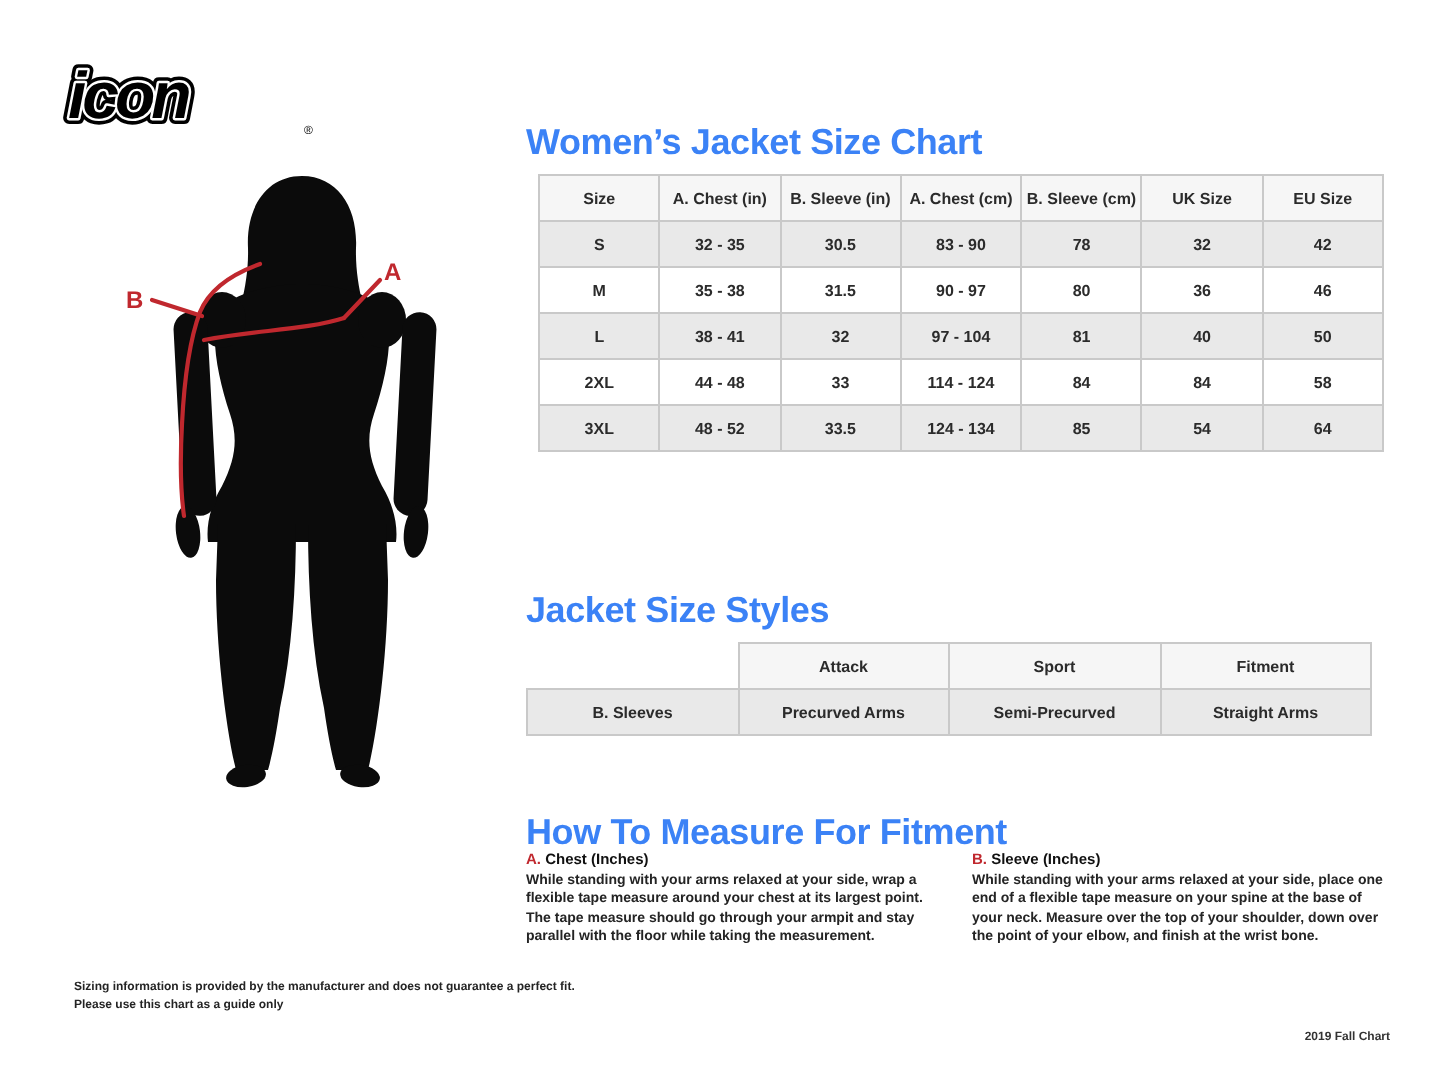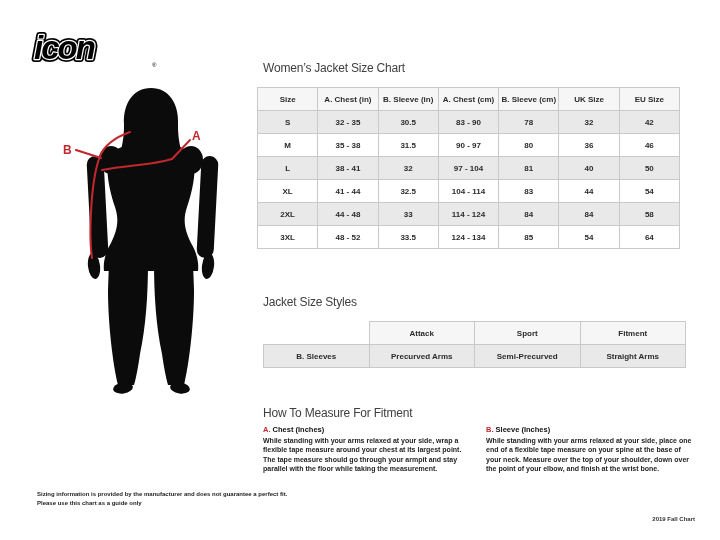--- a/index.html
+++ b/index.html
@@ -11,39 +11,39 @@
   .abs{position:absolute;}
 
   
   #logo{left:28px;top:22px;}
 
   
   #figure{left:50px;top:80px;}
 
   
   .section-title{
-    font-size:12px;font-weight:normal;color:#404040;letter-spacing:-0.2px;
+    font-size:18px;font-weight:bold;color:#3b82f6;letter-spacing:-0.2px;
     white-space:nowrap;
   }
   #title-size-chart{left:263px;top:61px;}
   #title-styles{left:263px;top:295px;}
   #title-measure{left:263px;top:406px;}
 
   
   .data-table{
     border-collapse:collapse;width:423px;table-layout:fixed;
   }
   .data-table th,.data-table td{
     border:1px solid #c9c9c9;height:22px;padding:0;
     text-align:center;vertical-align:middle;
     font-size:8px;font-weight:bold;color:#2b2b2b;
     overflow:hidden;white-space:nowrap;
   }
   .data-table thead th{background:#f6f6f6;}
-  #size-table{left:257px;top:87px;}
+  #size-table{left:269px;top:87px;}
   #size-table tbody tr:nth-child(odd) td{background:#e9e9e9;}
   #size-table tbody tr:nth-child(even) td{background:#ffffff;}
   #style-table{left:263px;top:321px;}
   #style-table thead th.empty{border:none;background:transparent;}
   #style-table tbody tr:nth-child(1) td{background:#e9e9e9;}
   #style-table tbody tr:nth-child(2) td{background:#22c55e;}
 
   
   #measure{left:263px;top:425px;width:432px;display:flex;gap:14px;}
   .measure-col{width:209px;}
@@ -134,29 +134,20 @@
       <tr>
         <td>L</td>
         <td>38 - 41</td>
         <td>32</td>
         <td>97 - 104</td>
         <td>81</td>
         <td>40</td>
         <td>50</td>
       </tr>
       <tr>
-        <td>XL</td>
-        <td>41 - 44</td>
-        <td>32.5</td>
-        <td>104 - 114</td>
-        <td>83</td>
-        <td>44</td>
-        <td>54</td>
-      </tr>
-      <tr>
         <td>2XL</td>
         <td>44 - 48</td>
         <td>33</td>
         <td>114 - 124</td>
         <td>84</td>
         <td>84</td>
         <td>58</td>
       </tr>
       <tr>
         <td>3XL</td>

